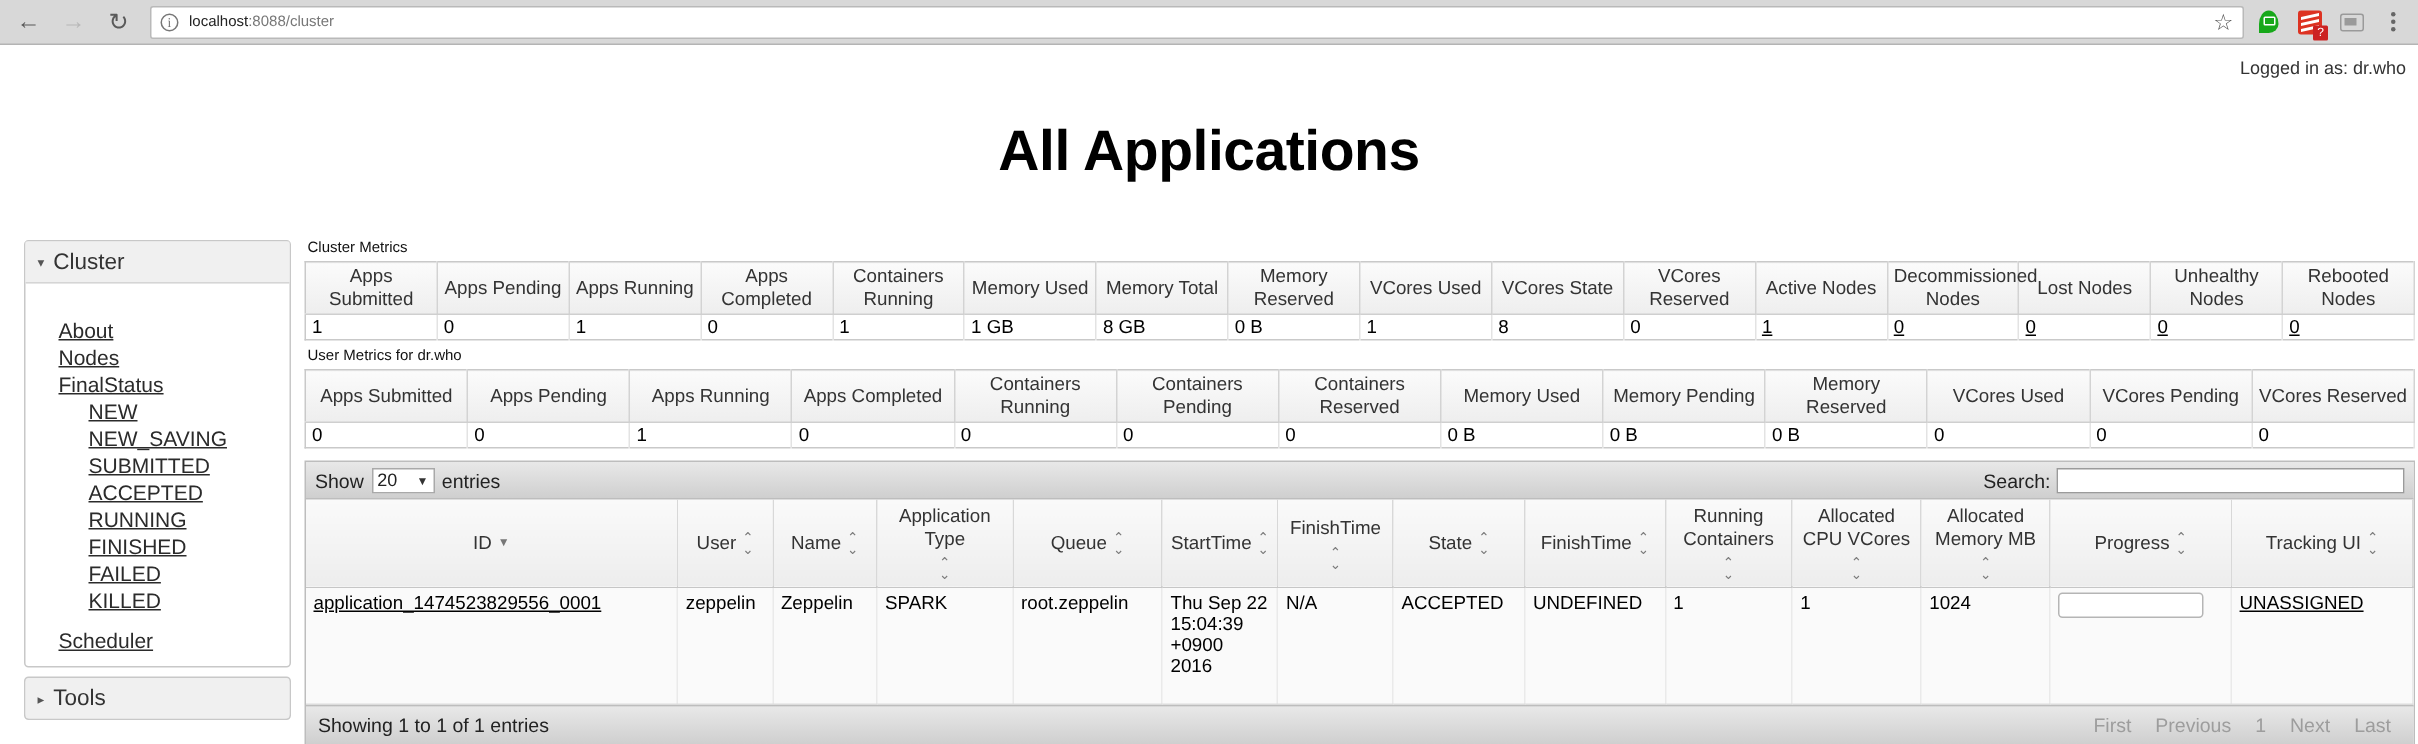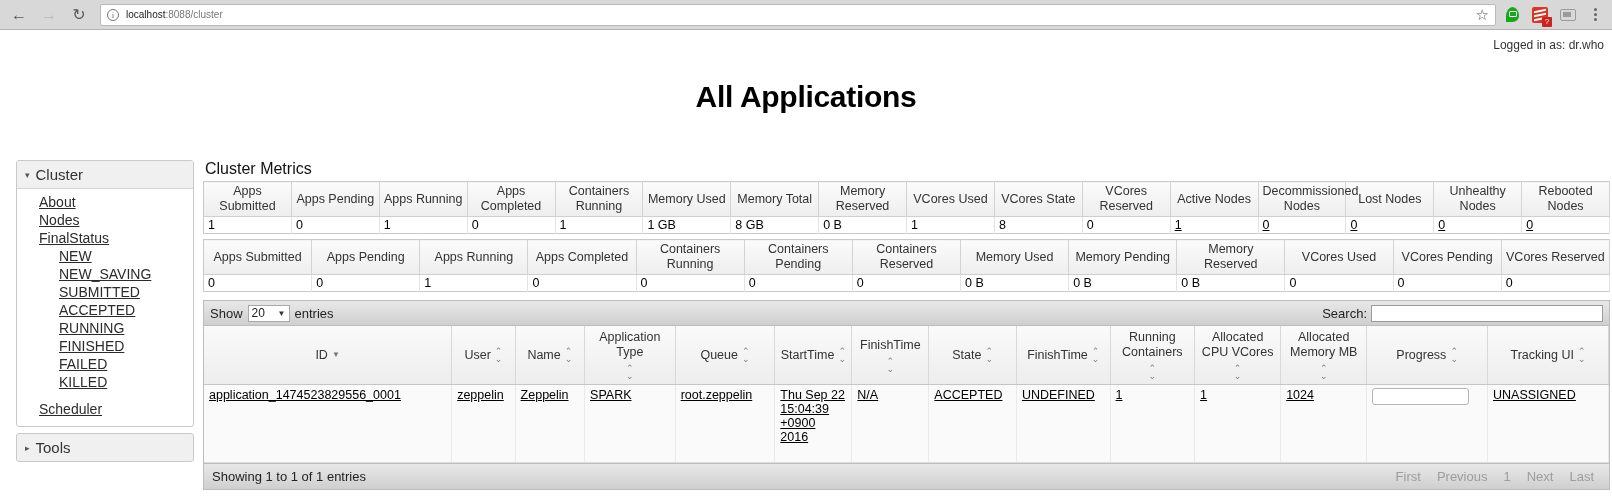--- a/index.html
+++ b/index.html
@@ -50,47 +50,47 @@
   
   .page{ position:relative; height:371px; }
   .logged-in{
     position:absolute; right:8px; top:8px; font-size:12px; color:#333;
   }
   .logo{
     position:absolute; left:14px; top:36px; width:290px; height:62px;
   }
   .title{
     position:absolute; left:0; right:0; top:50px; text-align:center;
-    font-size:30px; font-weight:bold; letter-spacing:-0.3px;
+    font-size:38px; font-weight:bold; letter-spacing:-0.3px;
   }
 
   
   .sidebar{ position:absolute; left:16px; top:130px; width:178px; }
   .panel{
     border:1px solid #c8c8c8; background:#fff; border-radius:3px; margin-bottom:6px;
   }
   .panel-head{
     background:#f0f0f0; border-bottom:1px solid #d5d5d5;
     padding:5px 8px; font-size:15px; color:#333;
     display:flex; align-items:center; gap:6px;
   }
   .panel-head.collapsed{ border-bottom:none; border-radius:3px; }
   .caret{ font-size:9px; color:#555; }
-  .panel-body{ padding:4px 0 8px 0; }
+  .panel-body{ padding:22px 0 8px 0; }
   .nav-link{
     display:block; color:#2b2b2b; text-decoration:underline; font-size:14px;
     padding:1px 0 1px 22px; cursor:pointer;
   }
   .nav-link.sub{ padding-left:42px; }
   .nav-gap{ height:9px; }
   .panel.tools{ background:#f0f0f0; }
 
   
   .main{ position:absolute; left:203px; top:130px; right:2px; }
-  .section-label{ font-size:16px; color:#111; margin:0 0 3px 2px; }
+  .section-label{ font-size:10px; color:#111; margin:0 0 3px 2px; }
   table.metrics{
     width:100%; border-collapse:collapse; border:1px solid #c9c9c9;
     table-layout:fixed;
   }
   table.metrics th{
     background:linear-gradient(#fbfbfb,#eeeeee);
     border-right:1px solid #d3d3d3; border-bottom:1px solid #cfcfcf;
     font-weight:normal; font-size:12.5px; color:#333;
     padding:2px 4px; text-align:center; line-height:15px;
   }
@@ -132,21 +132,20 @@
   }
   .th-in{ display:inline-flex; align-items:center; gap:4px; justify-content:center; flex-wrap:wrap; }
   .sort{ font-size:9px; color:#7a7a7a; line-height:8px; display:inline-block; }
   .sort.both:before{ content:"\2303"; display:block; }
   .sort.both:after{ content:"\2304"; display:block; }
   .sort.desc:before{ content:"\25BC"; display:block; font-size:8px; color:#777; }
   table.apps td{
     border-right:1px solid #eaeaea; border-bottom:1px solid #dcdcdc;
     font-size:12.5px; padding:3px 5px; vertical-align:top; background:#fafafa;
     word-wrap:break-word;
-    text-decoration:underline;
   }
   td.idcell{ background:#f5f5f5; }
   .a-link{ text-decoration:underline; color:#000; cursor:pointer; }
   .progbar{
     width:97px; height:17px; border:1px solid #b5b5b5; border-radius:3px; background:#fff;
   }
   .dt-bottom{
     background:linear-gradient(#e8e8e8,#cfcfcf);
     border-top:1px solid #bdbdbd;
     height:26px; display:flex; align-items:center; padding:0 8px;
@@ -263,20 +262,21 @@
             <td class="link-val"><span>1</span></td>
             <td class="link-val"><span>0</span></td>
             <td class="link-val"><span>0</span></td>
             <td class="link-val"><span>0</span></td>
             <td class="link-val"><span>0</span></td>
           </tr>
         </tbody>
     </table>
 
     <div class="spacer-5"></div>
+    <div class="section-label">User Metrics for dr.who</div>
     <table class="metrics">
       <thead>
           <tr id="um-head">
             <th>Apps Submitted</th>
             <th>Apps Pending</th>
             <th>Apps Running</th>
             <th>Apps Completed</th>
             <th>Containers Running</th>
             <th>Containers Pending</th>
             <th>Containers Reserved</th>

